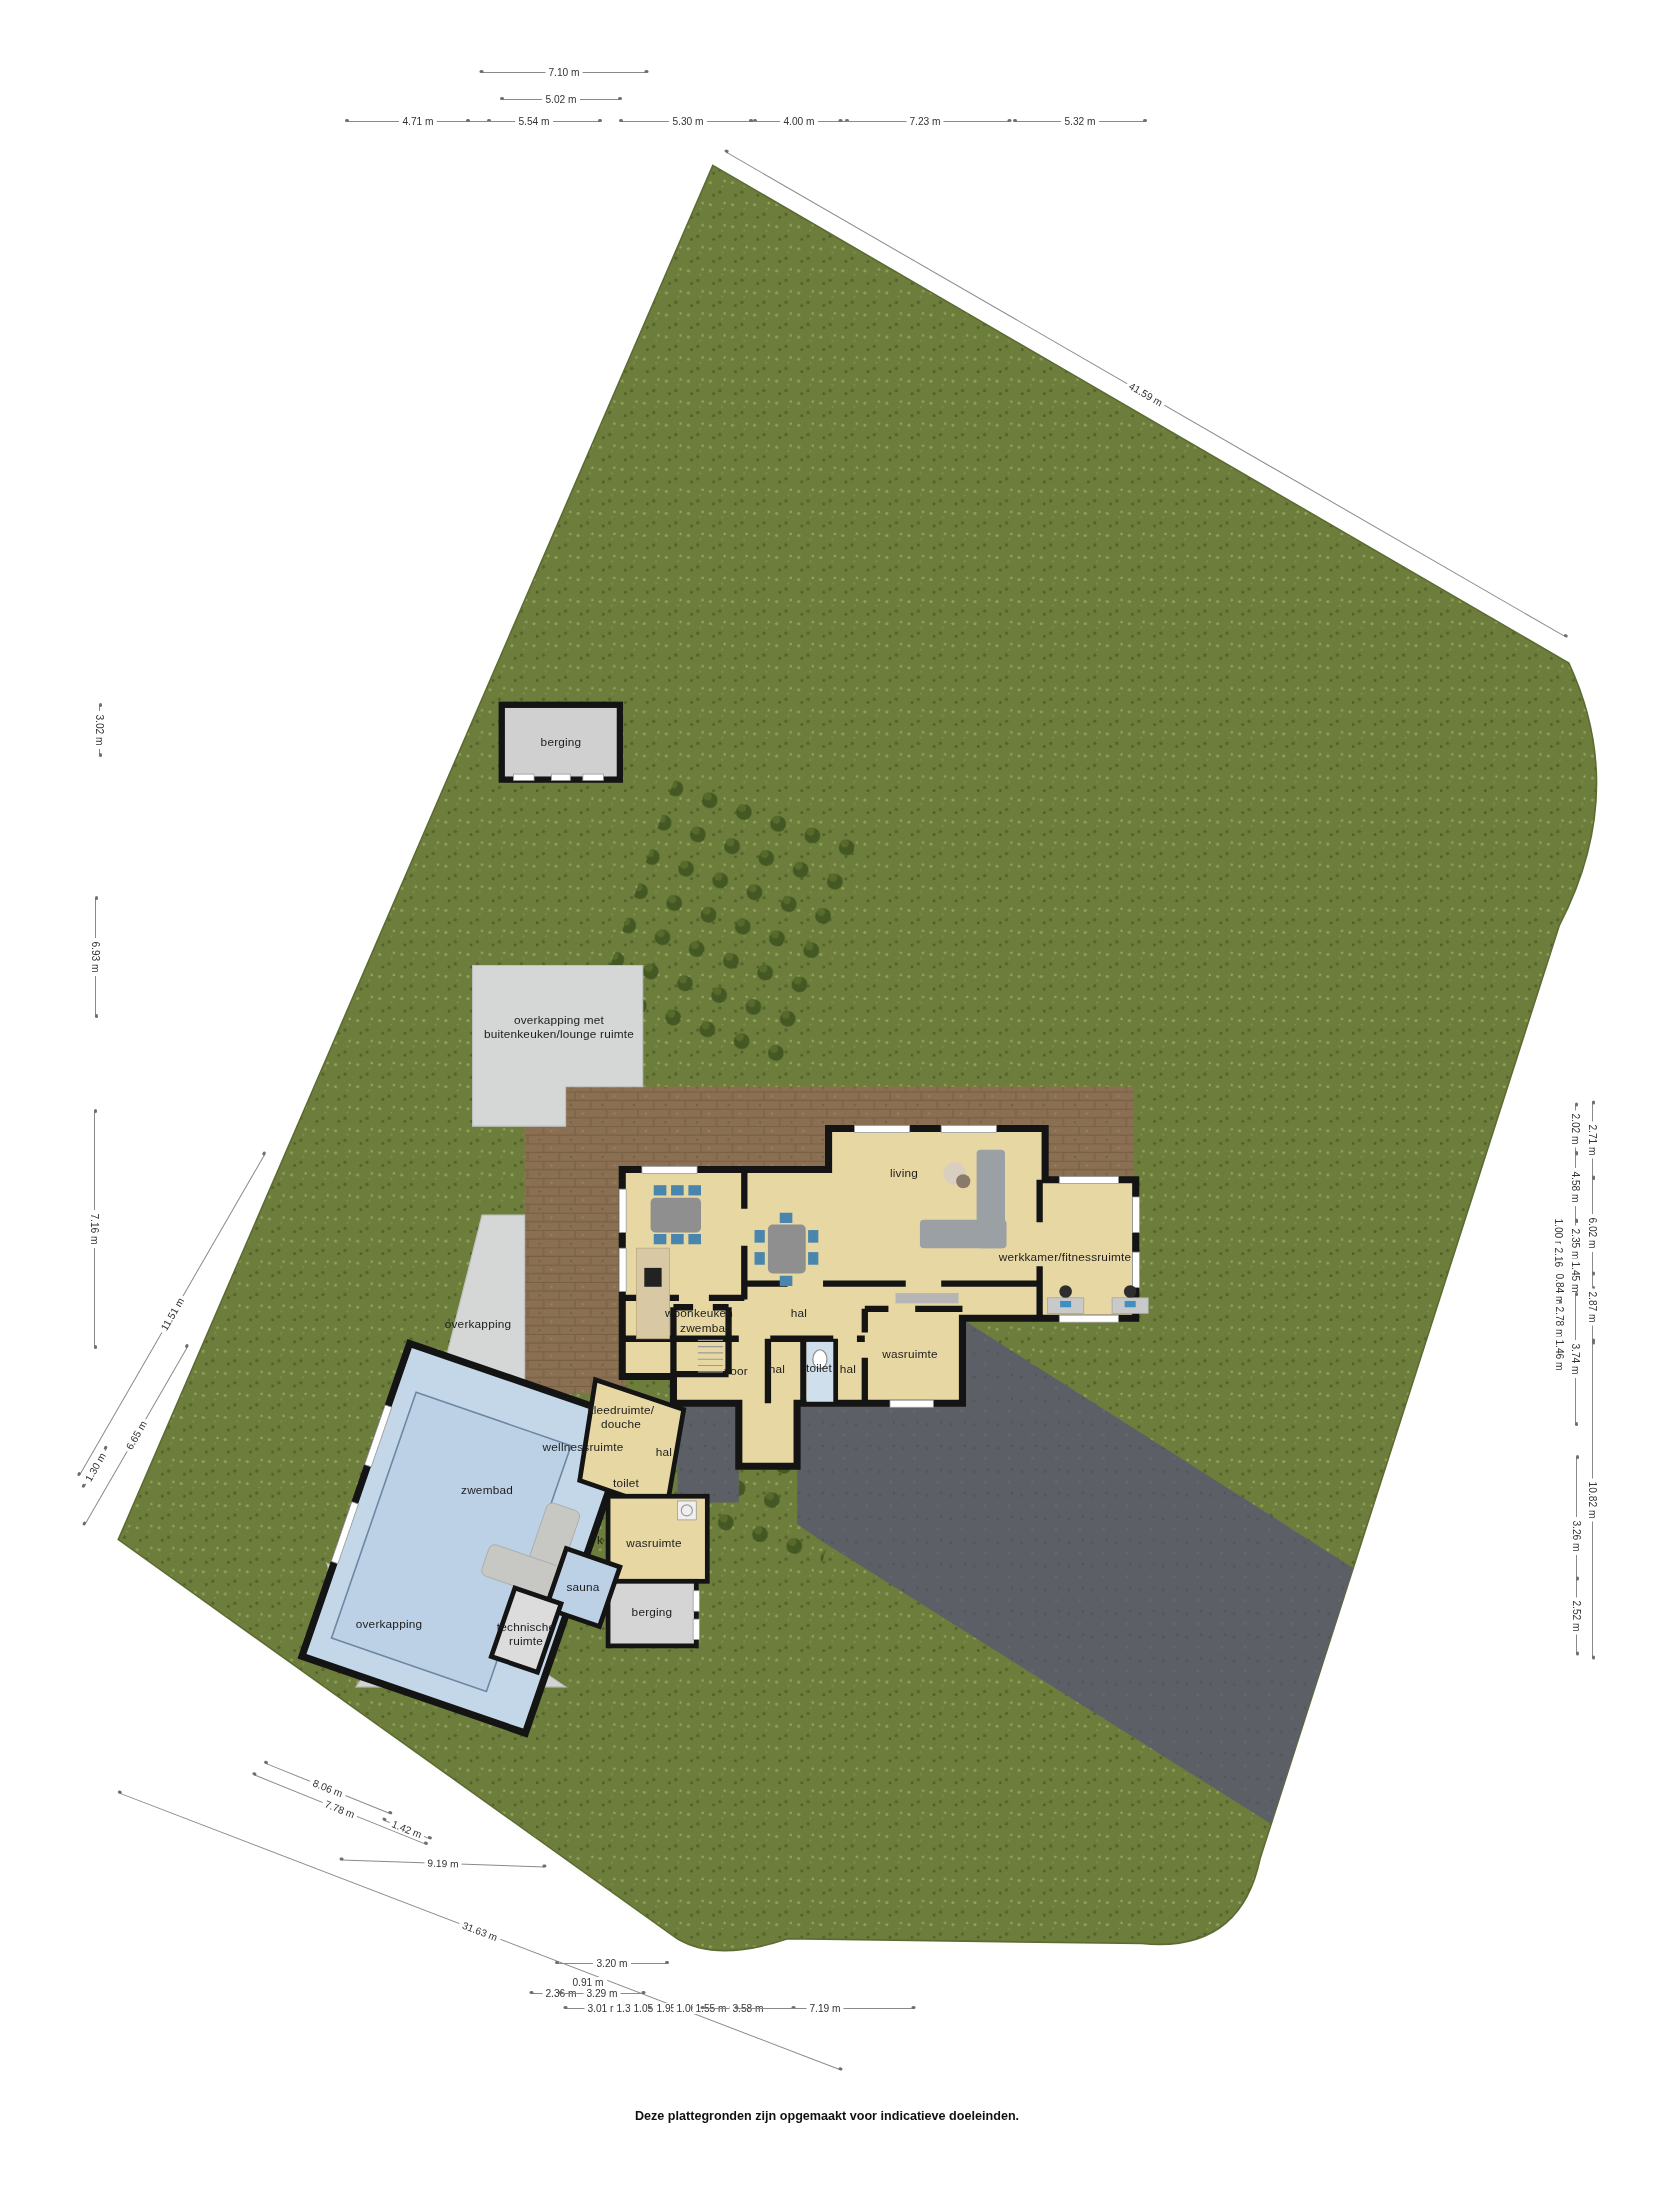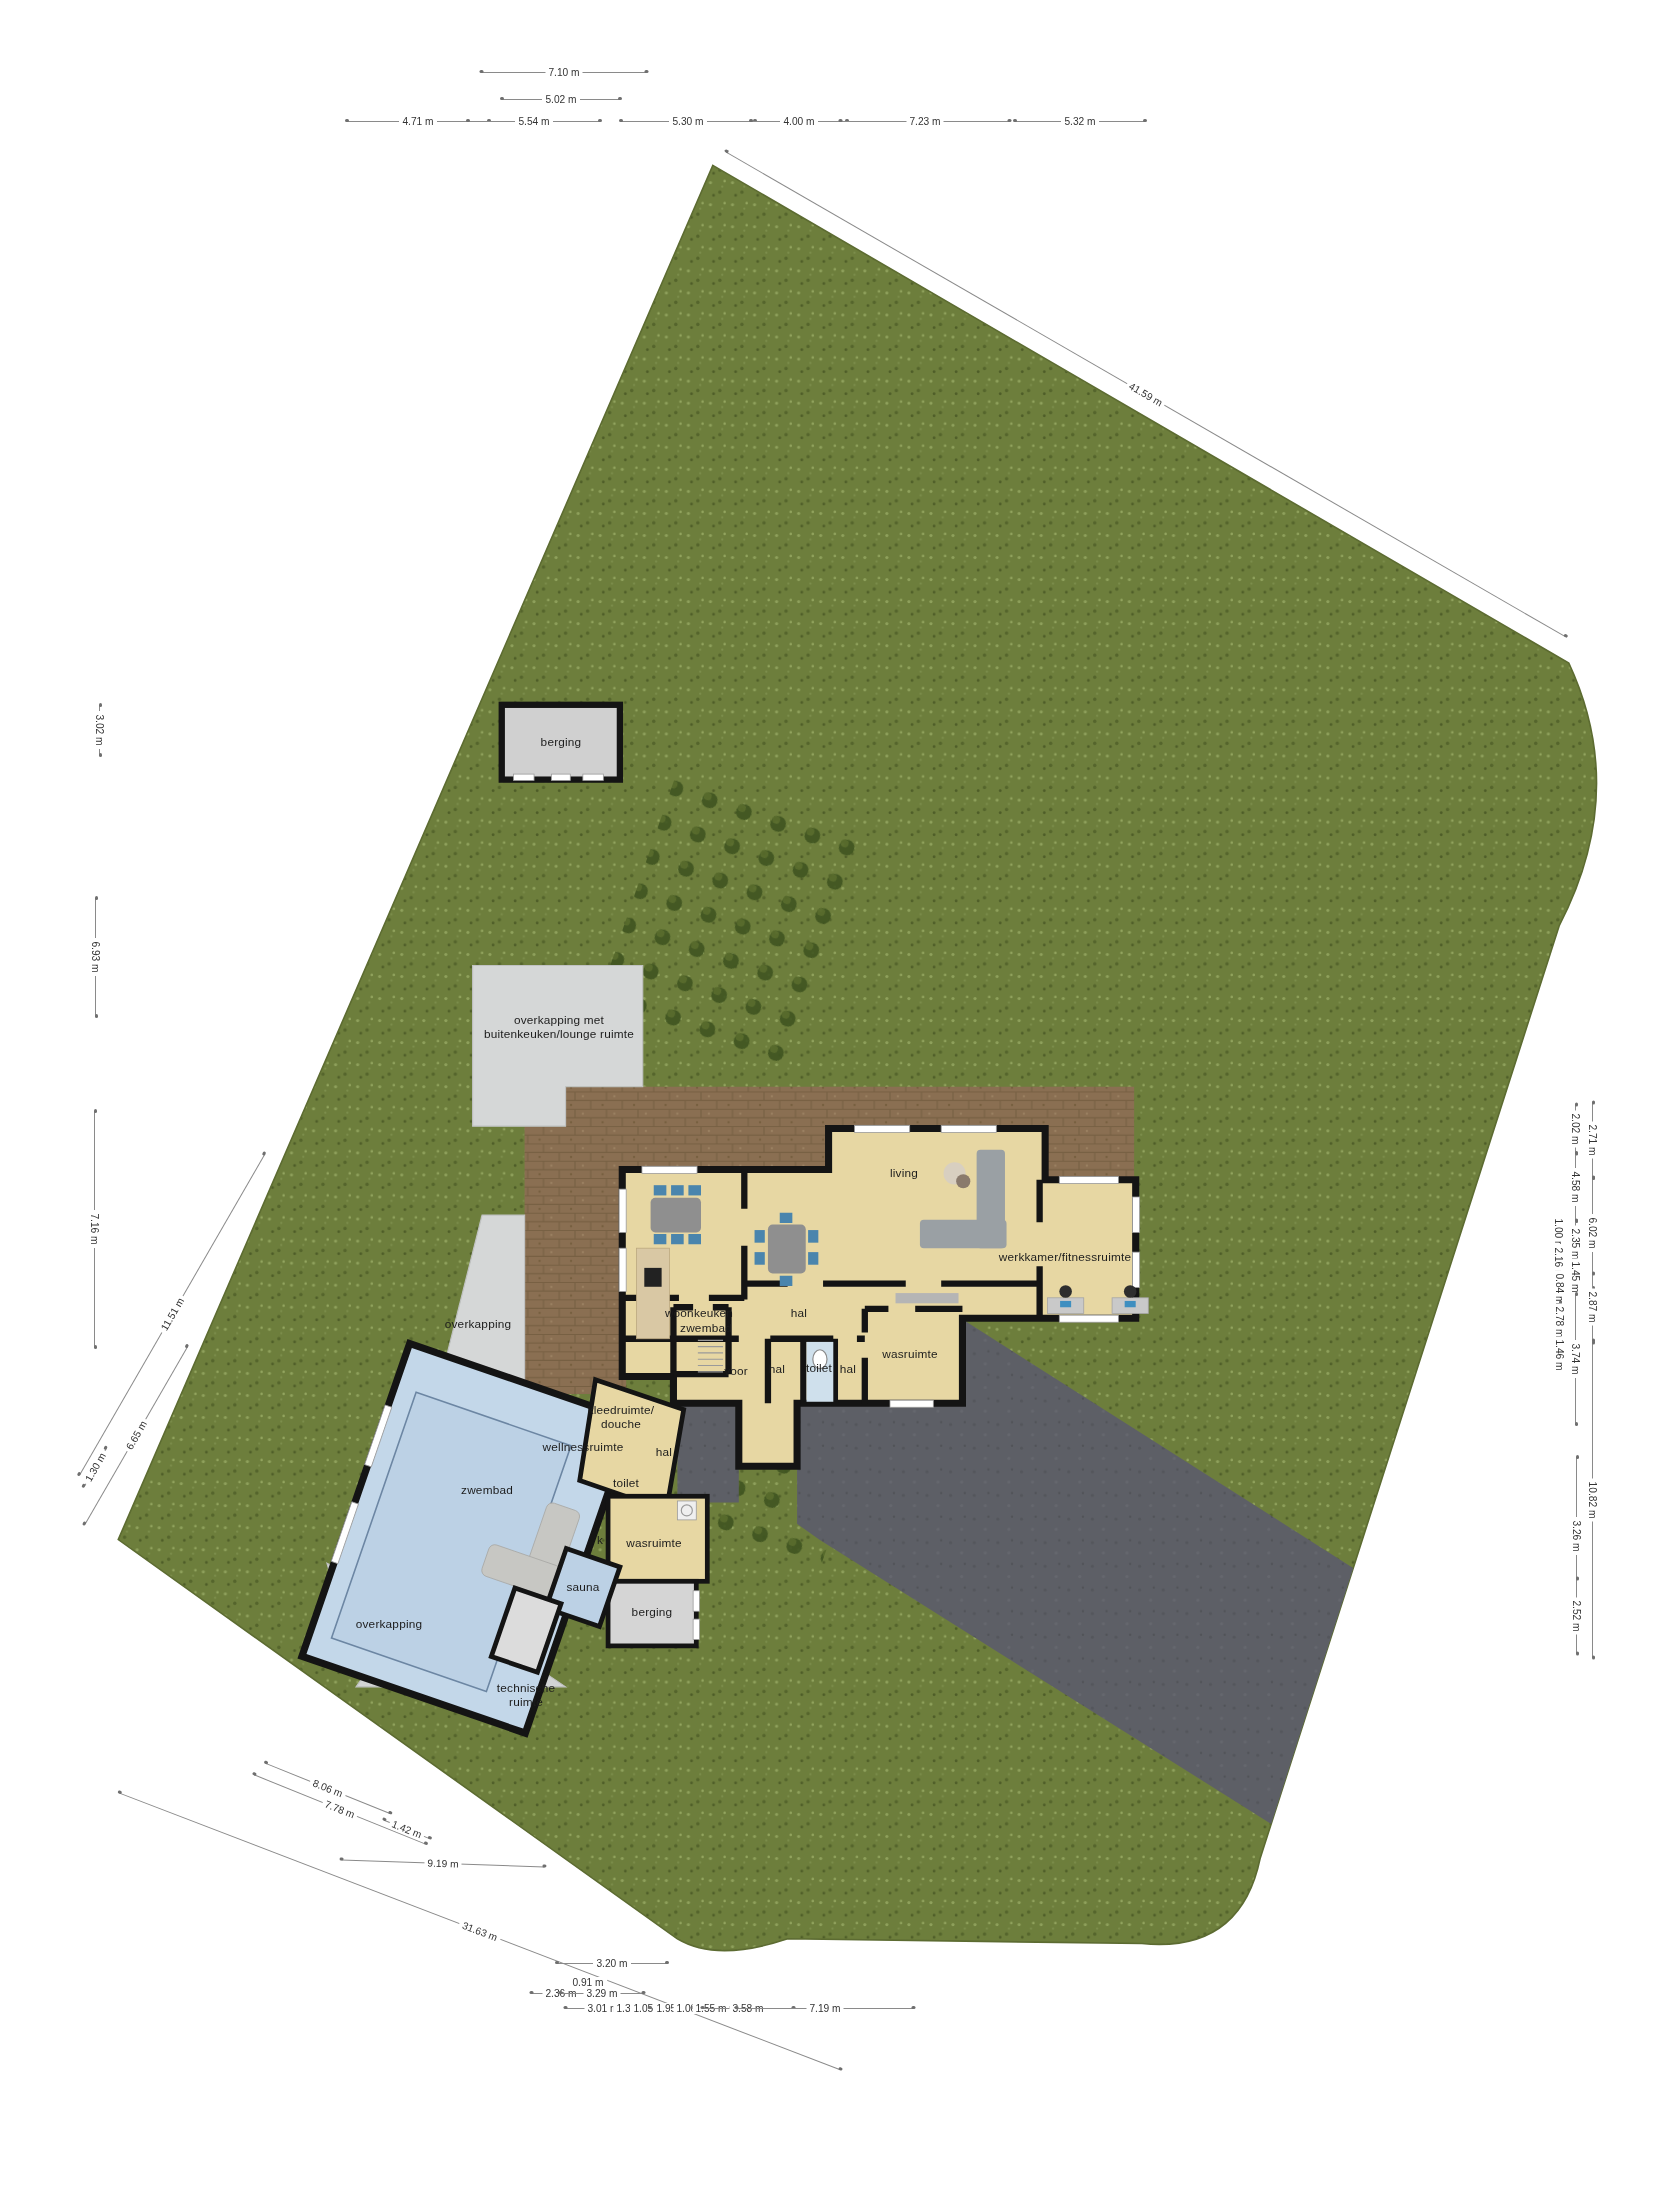--- a/index.html
+++ b/index.html
@@ -181,21 +181,21 @@
       <div class="room-label" style="left: 621px; top: 1418px;">kleedruimte/
 douche</div>
       <div class="room-label" style="left: 583px; top: 1448px;">wellnessruimte</div>
       <div class="room-label" style="left: 664px; top: 1453px;">hal</div>
       <div class="room-label" style="left: 626px; top: 1484px;">toilet</div>
       <div class="room-label" style="left: 487px; top: 1491px;">zwembad</div>
       <div class="room-label" style="left: 600px; top: 1541px;">k</div>
       <div class="room-label" style="left: 654px; top: 1544px;">wasruimte</div>
       <div class="room-label" style="left: 583px; top: 1588px;">sauna</div>
       <div class="room-label" style="left: 652px; top: 1613px;">berging</div>
-      <div class="room-label" style="left: 526px; top: 1696px;">technische
+      <div class="room-label" style="left: 526px; top: 1635px;">technische
 ruimte</div>
       <div class="room-label" style="left: 389px; top: 1625px;">overkapping</div>
       <div class="dim" style="left: 564px; top: 72px; transform: translate(-50%, -50%) rotate(0deg);">
         <span class="dim-line" style="width: 165px;"></span>
         <span class="dim-text">7.10 m</span>
       </div>
       <div class="dim" style="left: 561px; top: 99px; transform: translate(-50%, -50%) rotate(0deg);">
         <span class="dim-line" style="width: 118px;"></span>
         <span class="dim-text">5.02 m</span>
       </div>
@@ -379,16 +379,17 @@
         <span class="dim-line" style="width: 91px;"></span>
         <span class="dim-text">3.58 m</span>
       </div>
       <div class="dim" style="left: 825px; top: 2008px; transform: translate(-50%, -50%) rotate(0deg);">
         <span class="dim-line" style="width: 177px;"></span>
         <span class="dim-text">7.19 m</span>
       </div>
     </div>
 
 <div class="footer">
+  <div>Deze plattegronden zijn opgemaakt voor indicatieve doeleinden.</div>
 </div>
 
 </div>
 
 
 </body></html>

